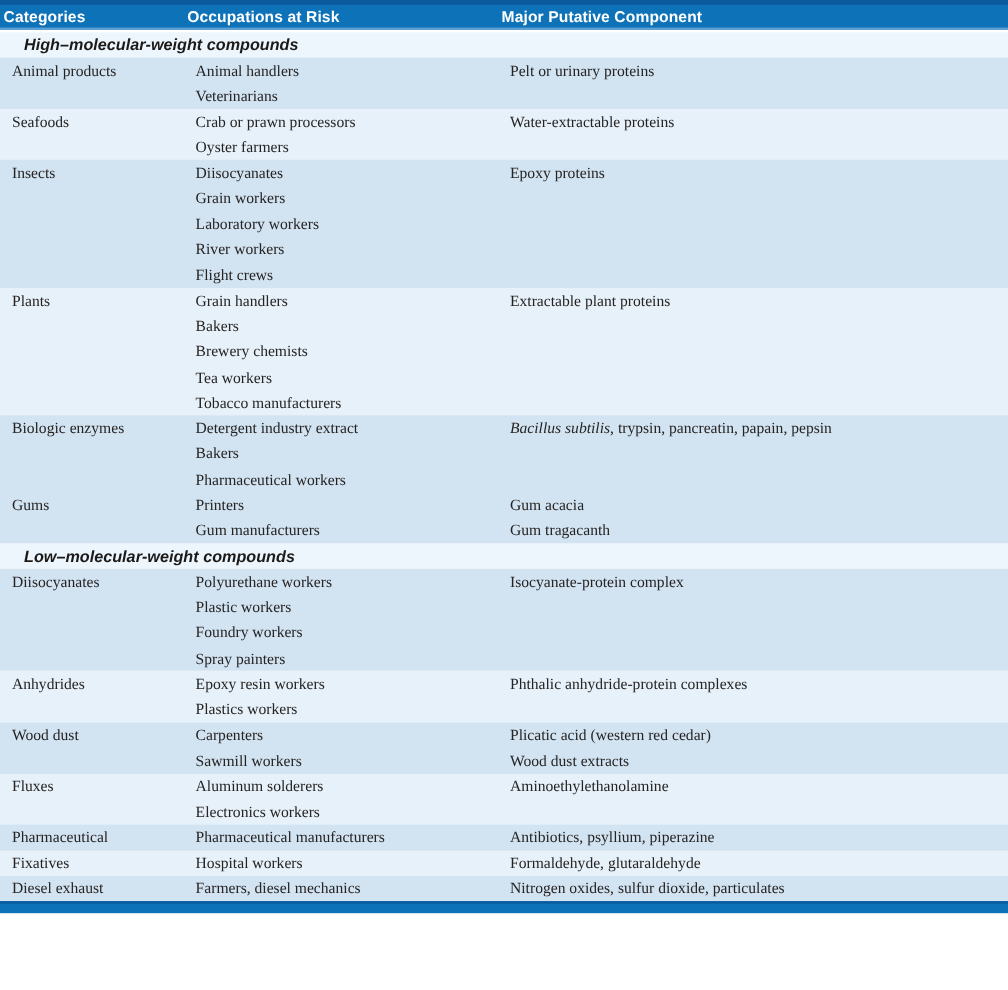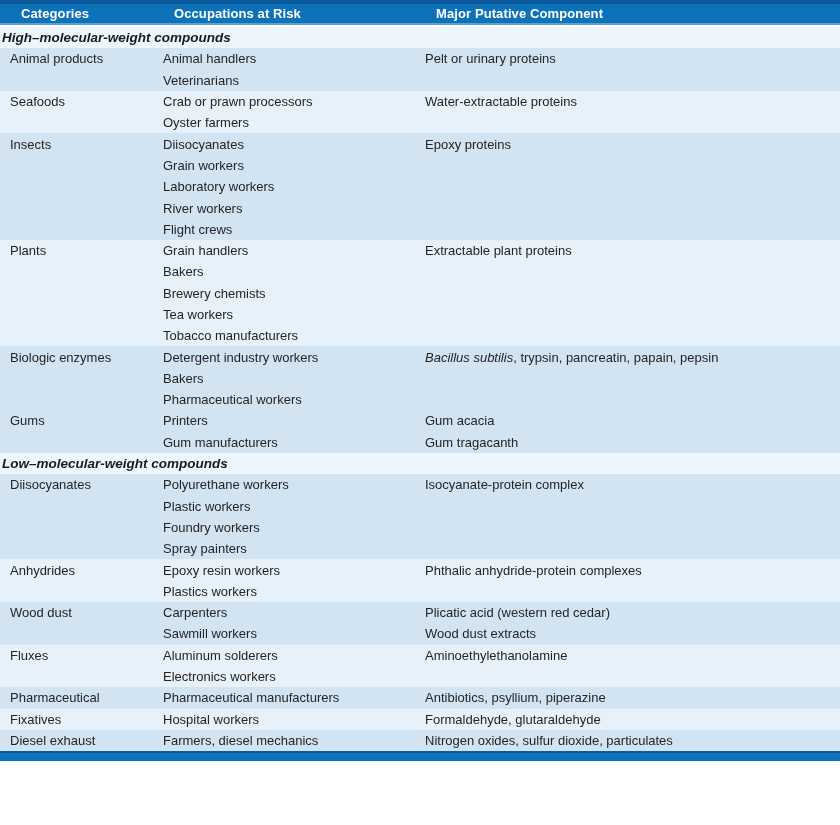--- a/index.html
+++ b/index.html
@@ -27,39 +27,40 @@
     border-bottom:2px solid var(--header-blue-light);
     height:25px;
     box-sizing:border-box;
     align-items:center;
     margin-bottom:2px;
   }
   .th{
     color:#ffffff;
     font-weight:bold;
     font-size:13px;
-    padding-left:21px;
+    padding-left:3px;
     letter-spacing:0.1px;
     white-space:nowrap;
   }
   .section-row{
     height:21.3px;
     display:flex;
     align-items:center;
     background:var(--section-bg);
     font-weight:bold;
     font-style:italic;
     font-size:13.5px;
-    padding-left:2px;
+    padding-left:20px;
     color:#1c1a19;
     white-space:nowrap;
   }
   .row{
     display:grid;
     grid-template-columns:153px 262px 1fr;
+    font-family:Liberation Serif, serif;
   }
   .band-dark{background:var(--band-dark);}
   .band-light{background:var(--band-light);}
   .cell{padding:0;}
   .line{
     height:21.3px;
     display:flex;
     align-items:center;
     padding-left:10px;
     font-size:13px;
@@ -136,21 +137,21 @@
         </div>
         <div class="cell">
           <div class="line">Extractable plant proteins</div>
         </div>
       </div>
       <div class="row band-dark">
         <div class="cell">
           <div class="line">Biologic enzymes</div>
         </div>
         <div class="cell">
-          <div class="line">Detergent industry workers</div>
+          <div class="line">Detergent industry extract</div>
           <div class="line">Bakers</div>
           <div class="line">Pharmaceutical workers</div>
         </div>
         <div class="cell">
           <div class="line"><i>Bacillus subtilis</i>, trypsin, pancreatin, papain, pepsin</div>
         </div>
       </div>
       <div class="row band-dark">
         <div class="cell">
           <div class="line">Gums</div>

